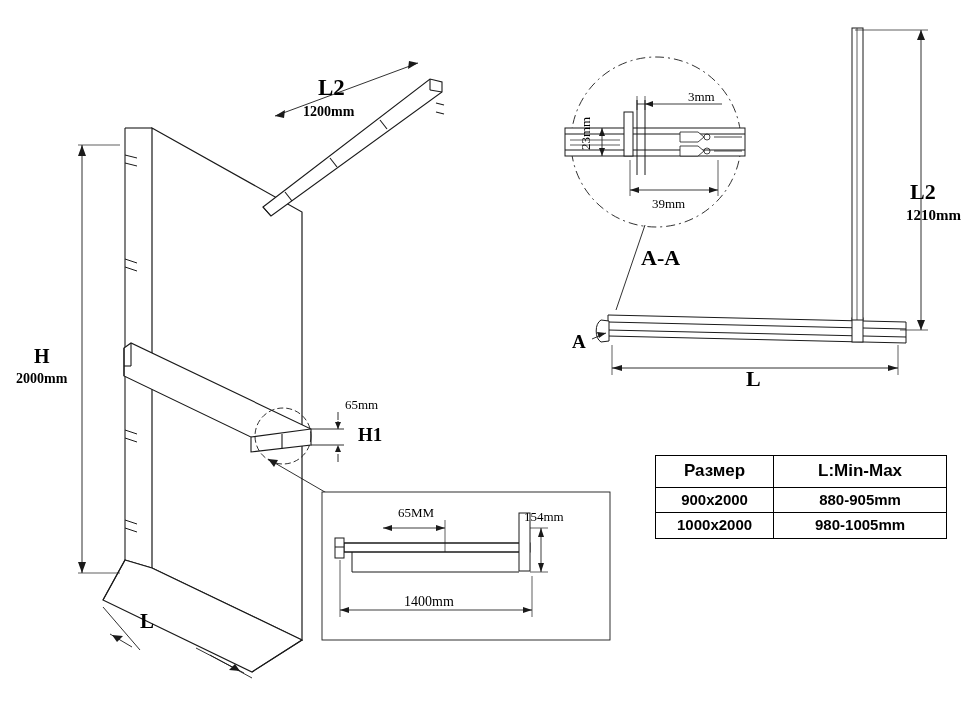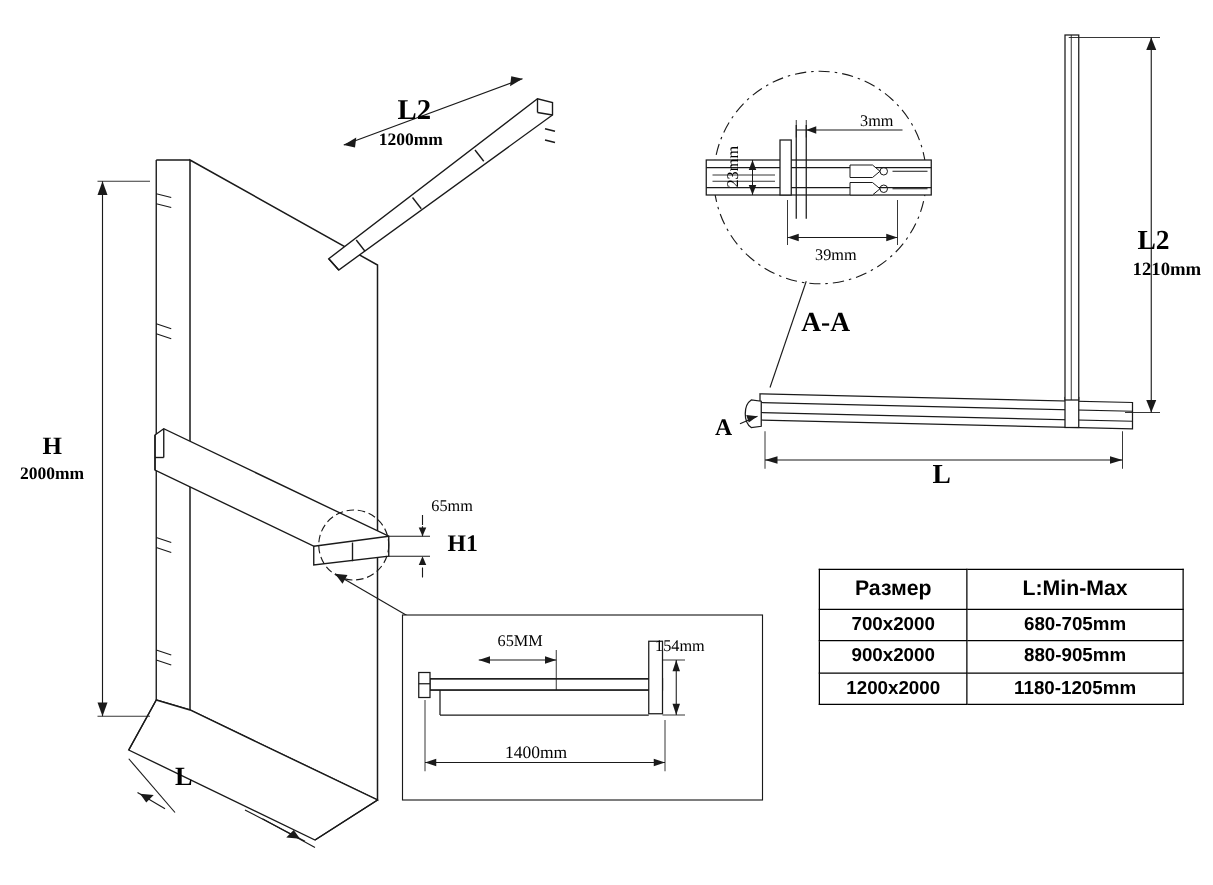--- a/index.html
+++ b/index.html
@@ -316,27 +316,23 @@
 
   <table id="size-table">
     <thead>
       <tr>
         <th>Размер</th>
         <th>L:Min-Max</th>
       </tr>
     </thead>
     <tbody>
       <tr>
-        <td class="col-size">700x2000</td>
-        <td class="col-range">680-705mm</td>
-      </tr>
-      <tr>
         <td class="col-size">900x2000</td>
         <td class="col-range">880-905mm</td>
       </tr>
       <tr>
-        <td class="col-size">1200x2000</td>
-        <td class="col-range">1180-1205mm</td>
+        <td class="col-size">1000x2000</td>
+        <td class="col-range">980-1005mm</td>
       </tr>
     </tbody>
   </table>
 
 </div>
 
 </body></html>

